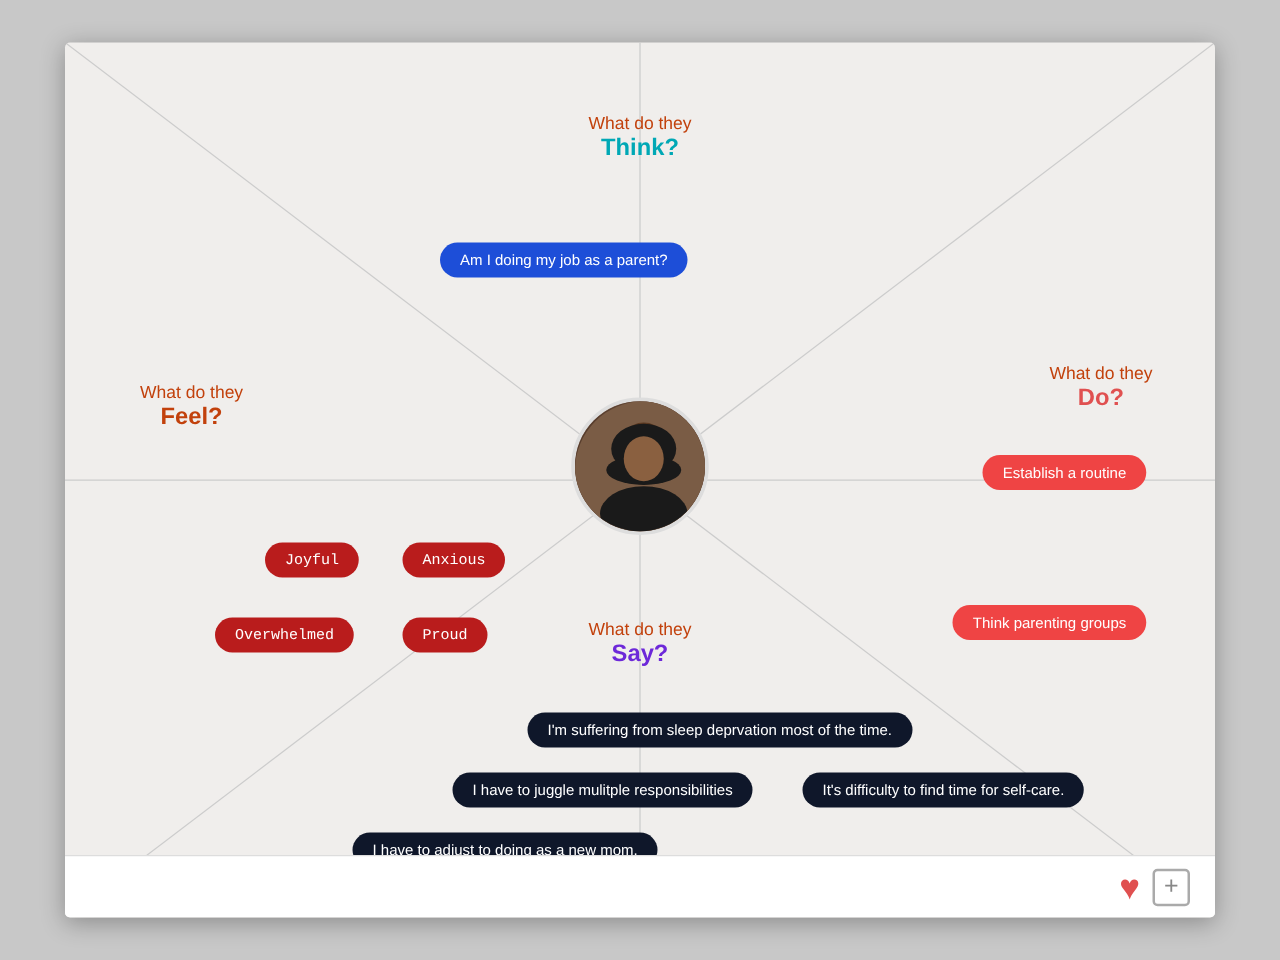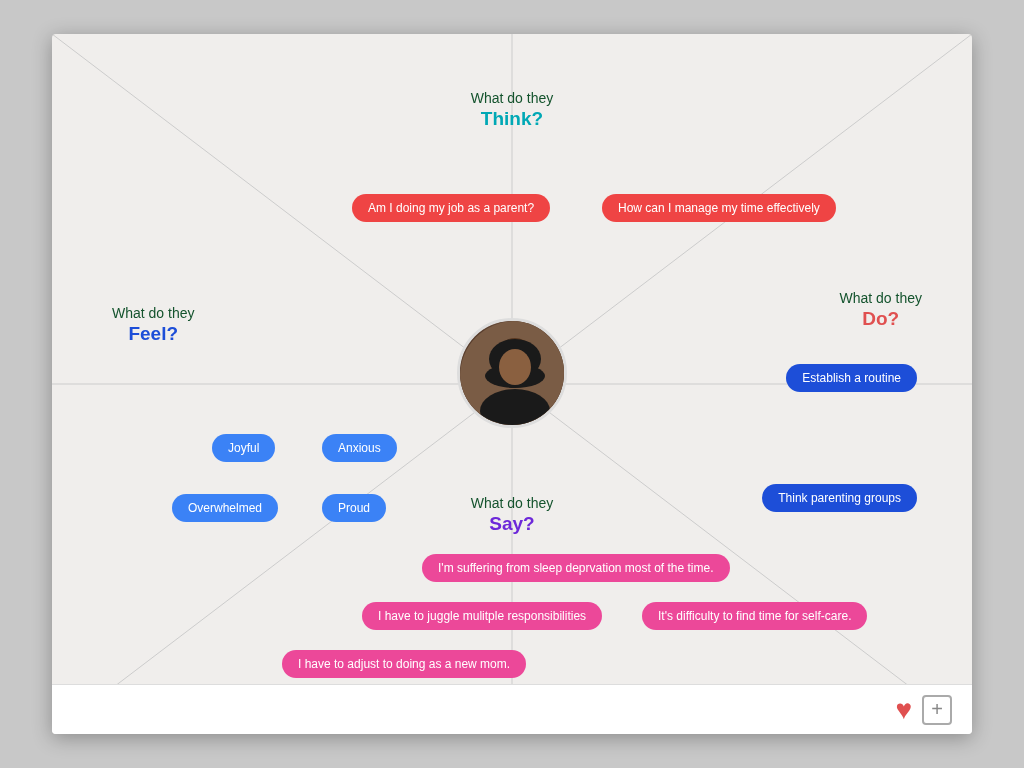--- a/index.html
+++ b/index.html
@@ -31,21 +31,21 @@
     }
 
     
     .section-label {
       position: absolute;
       text-align: center;
       line-height: 1.3;
     }
     .section-label .sub {
       font-size: 14px;
-      color: #14532d;
+      color: #c2410c;
       font-weight: 400;
     }
     .section-label .main {
       font-size: 19px;
       font-weight: 700;
     }
 
     
     .avatar-container {
       position: absolute;
@@ -73,24 +73,24 @@
     .pill {
       position: absolute;
       border-radius: 20px;
       padding: 7px 16px;
       font-size: 12px;
       font-weight: 500;
       color: #fff;
       white-space: nowrap;
       text-align: center;
     }
-    .pill-teal { background: #ef4444; }
-    .pill-purple { background: #3b82f6; }
-    .pill-red { background: #1d4ed8; }
-    .pill-orange { background: #ec4899; }
+    .pill-teal { background: #1d4ed8; }
+    .pill-purple { background: #b91c1c; font-family: Liberation Mono, monospace; }
+    .pill-red { background: #ef4444; }
+    .pill-orange { background: #0f172a; margin-top: 16px; }
 
     
     .bottom-bar {
       position: absolute;
       bottom: 0;
       left: 0;
       right: 0;
       height: 50px;
       background: #fff;
       border-top: 1px solid #ddd;
@@ -134,21 +134,21 @@
     <line x1="460" y1="0" x2="460" y2="700" stroke="#ccc" stroke-width="1"></line>
   </svg>
 
   <div class="section-label" style="top: 55px; left: 50%; transform: translateX(-50%);">
     <div class="sub">What do they</div>
     <div class="main" style="color: #00a8b5;">Think?</div>
   </div>
 
   <div class="section-label" style="top: 270px; left: 60px;">
     <div class="sub">What do they</div>
-    <div class="main" style="color: #1d4ed8;">Feel?</div>
+    <div class="main" style="color: #c2410c;">Feel?</div>
   </div>
 
   <div class="section-label" style="top: 255px; right: 50px;">
     <div class="sub">What do they</div>
     <div class="main" style="color: #e05050;">Do?</div>
   </div>
 
   <div class="section-label" style="top: 460px; left: 50%; transform: translateX(-50%);">
     <div class="sub">What do they</div>
     <div class="main" style="color: #6d28d9;">Say?</div>
@@ -167,21 +167,20 @@
         <ellipse cx="55" cy="55" rx="30" ry="12" fill="#1a1a1a"></ellipse>
 
         <ellipse cx="55" cy="46" rx="16" ry="18" fill="#8a6040"></ellipse>
 
         <ellipse cx="55" cy="90" rx="35" ry="22" fill="#1a1a1a"></ellipse>
       </svg>
     </div>
   </div>
 
   <div class="pill pill-teal" style="top: 160px; left: 300px;">Am I doing my job as a parent?</div>
-  <div class="pill pill-teal" style="top: 160px; left: 550px;">How can I manage my time effectively</div>
 
   <div class="pill pill-purple" style="top: 400px; left: 160px;">Joyful</div>
   <div class="pill pill-purple" style="top: 400px; left: 270px;">Anxious</div>
   <div class="pill pill-purple" style="top: 460px; left: 120px;">Overwhelmed</div>
   <div class="pill pill-purple" style="top: 460px; left: 270px;">Proud</div>
 
   <div class="pill pill-red" style="top: 330px; right: 55px;">Establish a routine</div>
   <div class="pill pill-red" style="top: 450px; right: 55px;">Think parenting groups</div>
 
   <div class="pill pill-orange" style="top: 520px; left: 370px;">I'm suffering from sleep deprvation most of the time.</div>

